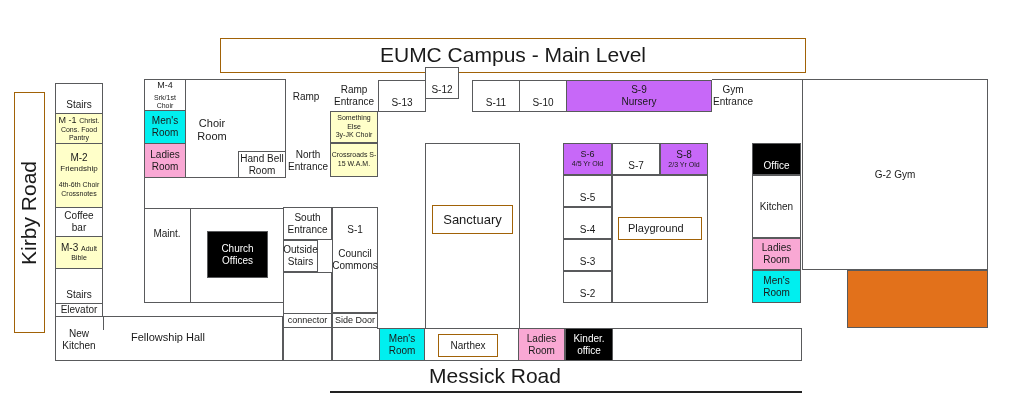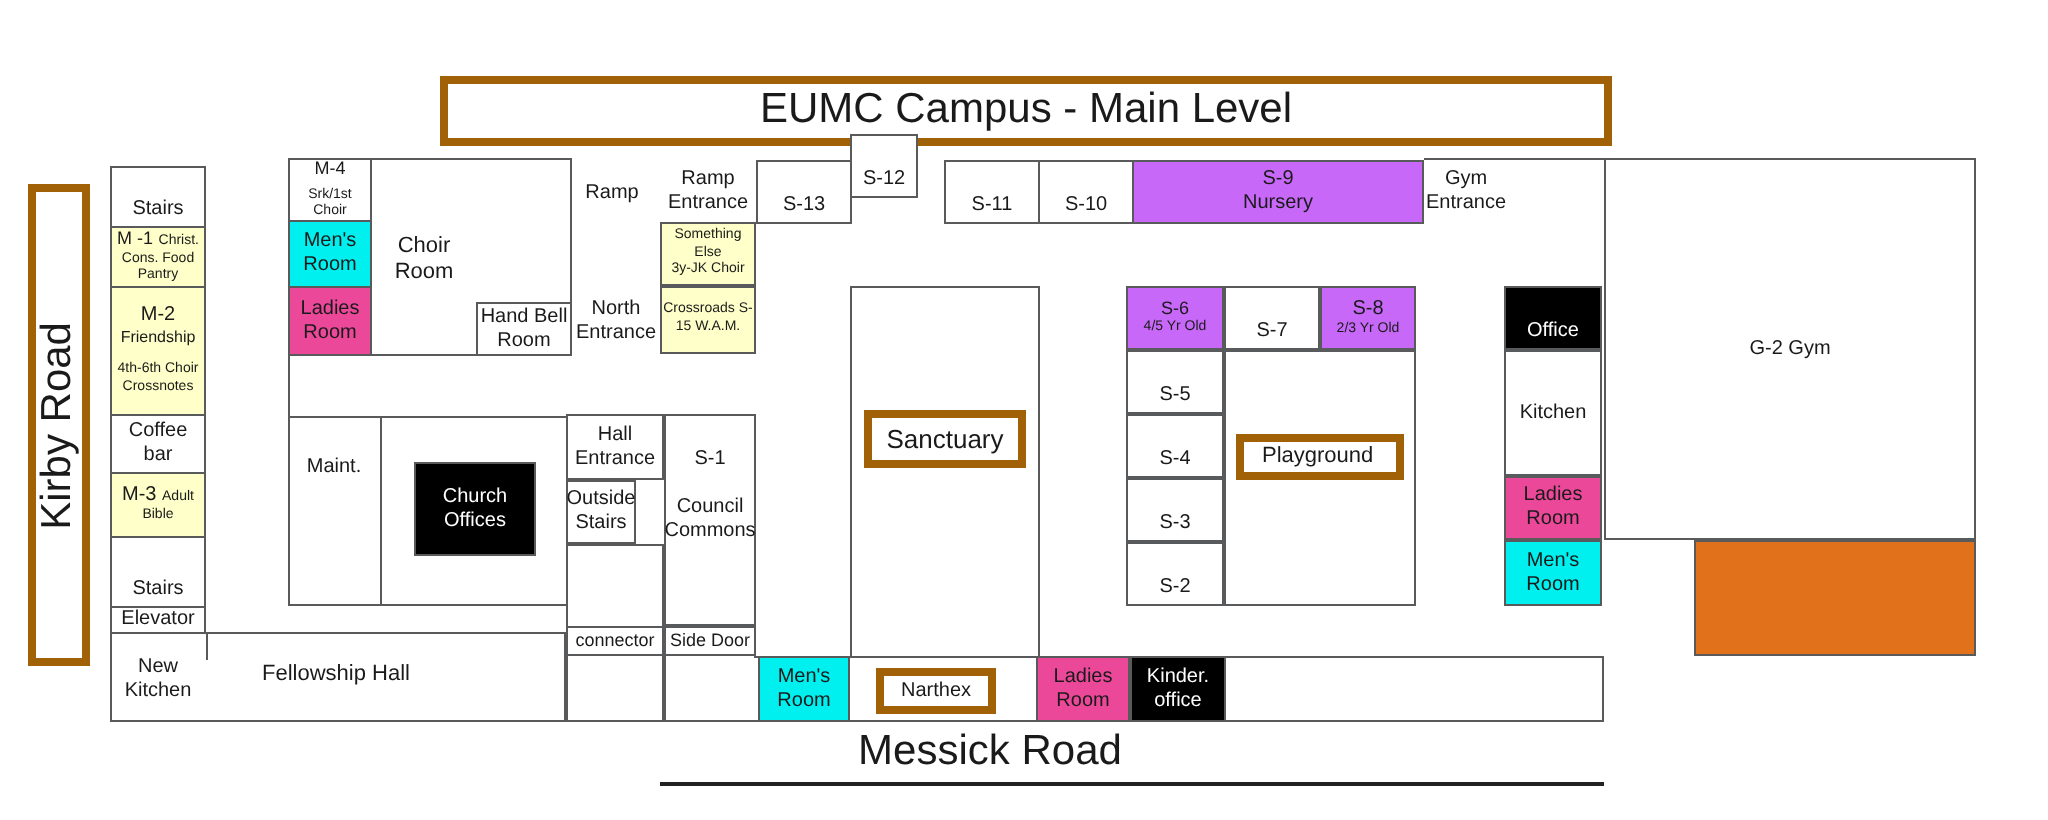--- a/index.html
+++ b/index.html
@@ -2,26 +2,26 @@
 <html><head>
 <meta charset="utf-8">
 <style>
   html,body{margin:0;padding:0;background:#fff;}
   #plan{position:relative;width:1024px;height:410px;background:#fff;overflow:hidden;
         font-family:"Liberation Sans",sans-serif;color:#1a1a1a;}
   .bx{position:absolute;box-sizing:border-box;border:1px solid #595a5c;background:#fff;
       display:flex;align-items:center;justify-content:center;text-align:center;
       font-size:10px;line-height:1.18;white-space:pre-line;}
   .nob{border:none;background:transparent;}
-  .lgb{border:4px solid #a16207;}                 
+  .lgb{border:1px solid #a16207;}                 
   .bb{align-items:flex-end;padding-bottom:2px;}   
   .col{flex-direction:column;}
   .yellow{background:#FFFFC9;}
   .cyan{background:#00EFEF;}
-  .magenta{background:#ec4899;}
+  .magenta{background:#f9a8d4;}
   .purple{background:#C768F8;}
   .black{background:#000;color:#fff;}
   .orange{background:#E2711B;}
   .line{position:absolute;background:#595a5c;}
   .t7{font-size:7px;line-height:1.25;}
   .t8{font-size:8px;line-height:1.3;}
   .t9{font-size:9px;}
   .t10{font-size:10px;}
   .t11{font-size:11px;}
   .t13{font-size:13px;}
@@ -188,21 +188,21 @@
     <span>Ladies
 Room</span>
   </div>
   <div class="bx cyan" style="left:752px;top:270px;width:49px;height:33px;">
     <span>Men's
 Room</span>
   </div>
   <div class="bx orange" style="left:847px;top:270px;width:141px;height:58px;"></div>
 
   <div class="bx" style="left:283px;top:207px;width:49px;height:33px;">
-    <span>Hall
+    <span>South
 Entrance</span>
   </div>
   <div class="bx" style="left:283px;top:240px;width:35px;height:32px;">
     <span>Outside
 Stairs</span>
   </div>
   <div class="bx" style="left:283px;top:272px;width:49px;height:42px;"></div>
   <div class="bx t9" style="left:283px;top:313px;width:49px;height:15px;">
     <span>connector</span>
   </div>

